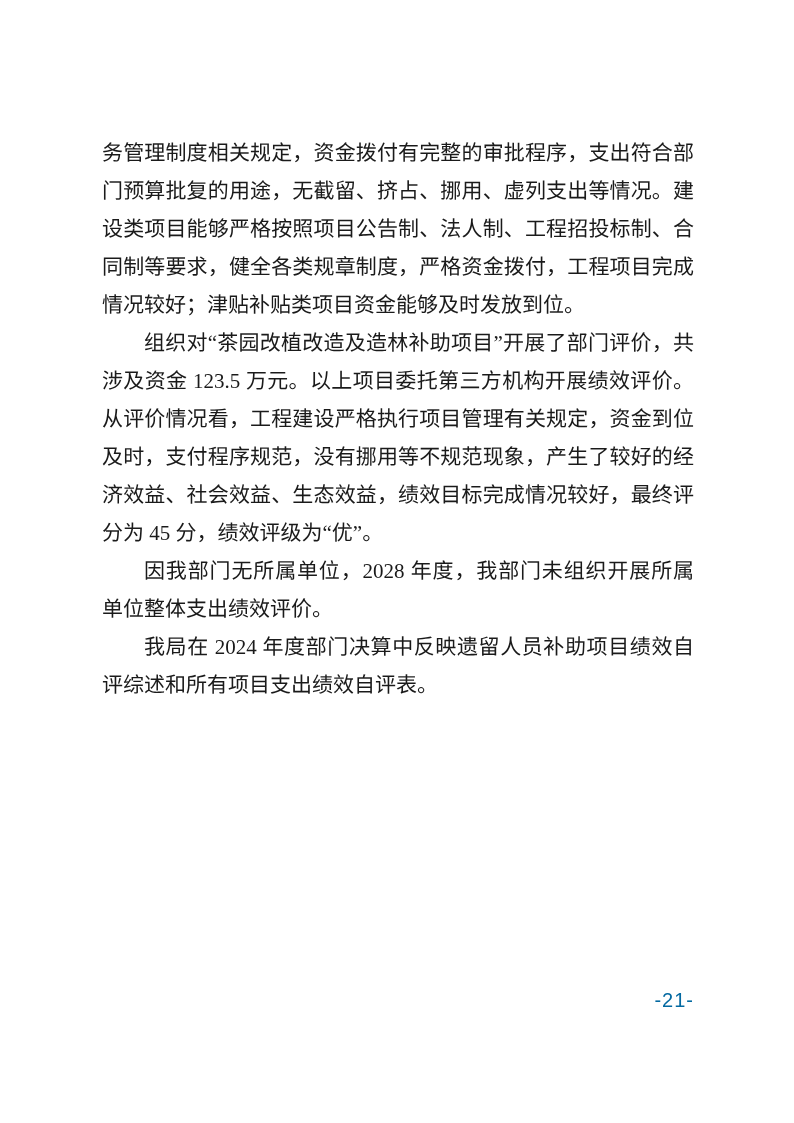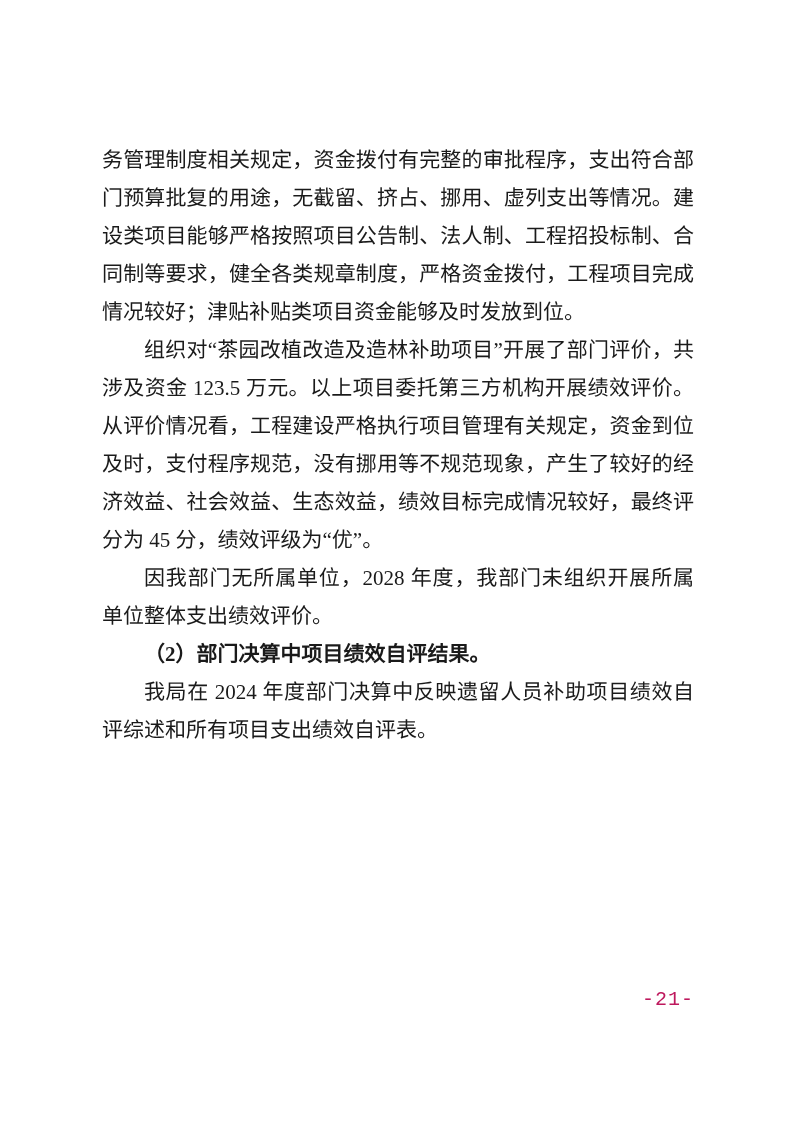--- a/index.html
+++ b/index.html
@@ -16,21 +16,21 @@
     overflow: hidden;
   }
   .page {
     position: absolute;
     inset: 0;
     background: #ffffff;
   }
   .content {
     position: absolute;
     left: 102px;
-    top: 141px;
+    top: 134px;
     width: 592px;
   }
   .content p {
     margin: 0;
     padding: 0;
     font-size: 21px;
     line-height: 38px;
     text-align: justify;
     text-justify: inter-ideograph;
     word-break: break-all;
@@ -42,30 +42,29 @@
     font-weight: bold;
     text-indent: 42px;
   }
   .page-number {
     position: absolute;
     top: 988px;
     right: 100px;
     font-size: 20px;
     line-height: 24px;
     letter-spacing: 1px;
-    color: #be185d;
-    font-family: Liberation Mono, monospace;
+    color: #0369a1;
+    font-family: Liberation Sans, sans-serif;
   }
 </style>
 </head>
 <body>
 
 <div class="page">
   <div class="content">
     <p>务管理制度相关规定，资金拨付有完整的审批程序，支出符合部门预算批复的用途，无截留、挤占、挪用、虚列支出等情况。建设类项目能够严格按照项目公告制、法人制、工程招投标制、合同制等要求，健全各类规章制度，严格资金拨付，工程项目完成情况较好；津贴补贴类项目资金能够及时发放到位。</p>
     <p class="indent">组织对“茶园改植改造及造林补助项目”开展了部门评价，共涉及资金 123.5 万元。以上项目委托第三方机构开展绩效评价。从评价情况看，工程建设严格执行项目管理有关规定，资金到位及时，支付程序规范，没有挪用等不规范现象，产生了较好的经济效益、社会效益、生态效益，绩效目标完成情况较好，最终评分为 45 分，绩效评级为“优”。</p>
     <p class="indent">因我部门无所属单位，2028 年度，我部门未组织开展所属单位整体支出绩效评价。</p>
-    <p class="heading">（2）部门决算中项目绩效自评结果。</p>
     <p class="indent">我局在 2024 年度部门决算中反映遗留人员补助项目绩效自评综述和所有项目支出绩效自评表。</p>
   </div>
 
   <div class="page-number">-21-</div>
 </div>
 
 </body></html>

